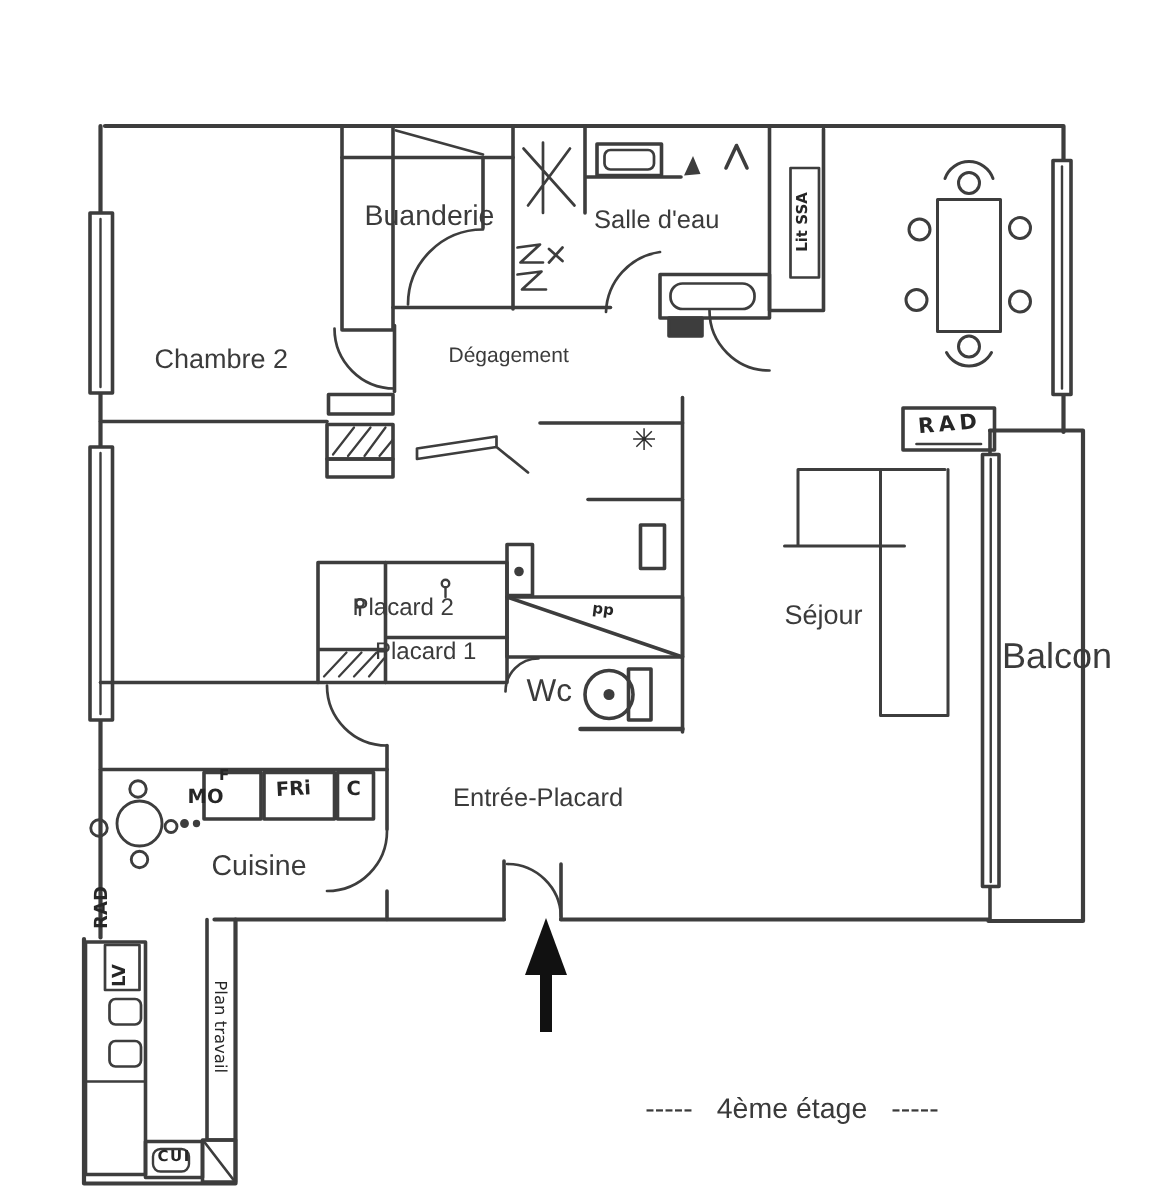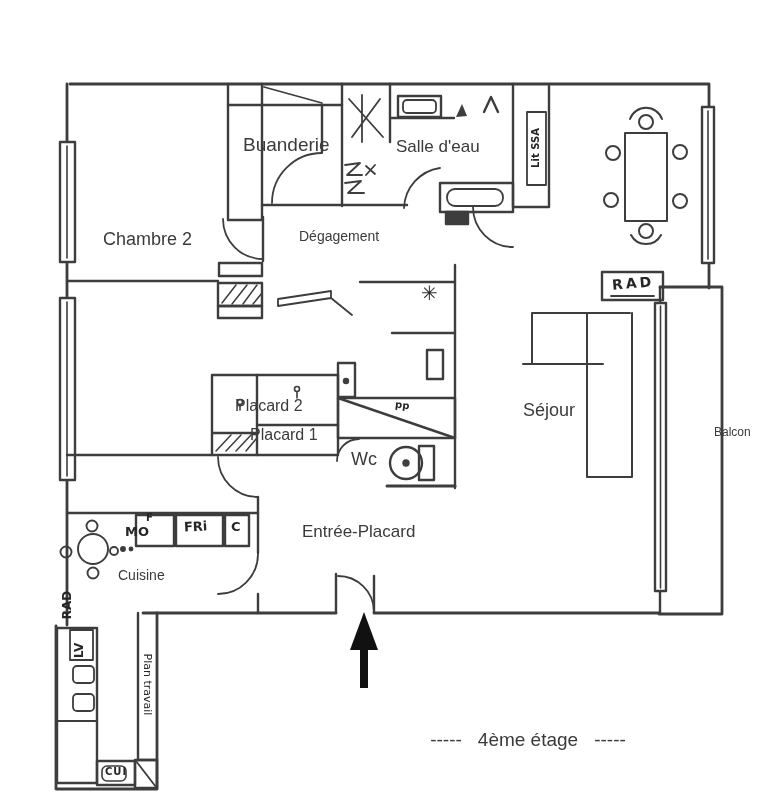--- a/index.html
+++ b/index.html
@@ -10,25 +10,25 @@
   .hw{position:absolute;color:#262626;white-space:nowrap;line-height:1;
       font-family:"DejaVu Sans",sans-serif;font-weight:600;}
   
   [data-name="label-chambre2"]{left:103px;top:196px;font-size:18px;margin-top:34px;}
   [data-name="label-buanderie"]{left:243px;top:135px;font-size:19px;}
   [data-name="label-salle-deau"]{left:396px;top:138px;font-size:17px;}
   [data-name="label-degagement"]{left:299px;top:229px;font-size:14px;}
   [data-name="label-chambre1"]{left:127px;top:341px;font-size:17px;}
   [data-name="label-placard2"]{left:235px;top:398px;font-size:16px;}
   [data-name="label-placard1"]{left:250px;top:427px;font-size:16px;}
-  [data-name="label-wc"]{left:351px;top:450px;font-size:18px;}
+  [data-name="label-wc"]{left:351px;top:450px;font-size:21px;}
   [data-name="label-entree"]{left:278px;top:523px;font-size:17px;margin-left:24px;}
-  [data-name="label-cuisine"]{left:118px;top:568px;font-size:14px;}
+  [data-name="label-cuisine"]{left:141px;top:568px;font-size:19px;}
   [data-name="label-sejour"]{left:523px;top:401px;font-size:18px;text-align:right;}
-  [data-name="label-balcon"]{left:668px;top:426px;font-size:12px;padding-left:46px;}
+  [data-name="label-balcon"]{left:668px;top:426px;font-size:24px;}
   
   [data-name="ann-rad-sejour"]{left:612px;top:276px;font-size:14px;letter-spacing:3px;transform:rotate(-5deg);}
   [data-name="ann-four"]{left:146px;top:513px;font-size:10px;}
   [data-name="ann-micro"]{left:125px;top:525px;font-size:13px;}
   [data-name="ann-frigo"]{left:184px;top:520px;font-size:13px;transform:rotate(-3deg);}
   [data-name="ann-cuisson"]{left:231px;top:520px;font-size:13px;}
   [data-name="ann-lv"]{left:64px;top:637px;font-size:12px;width:30px;transform:rotate(-90deg);}
   [data-name="ann-cui"]{left:105px;top:767px;font-size:10px;letter-spacing:1px;}
   [data-name="ann-plan-travail"]{left:82px;top:679px;font-size:11px;width:130px;text-align:center;
       transform:rotate(90deg);font-weight:500;}

